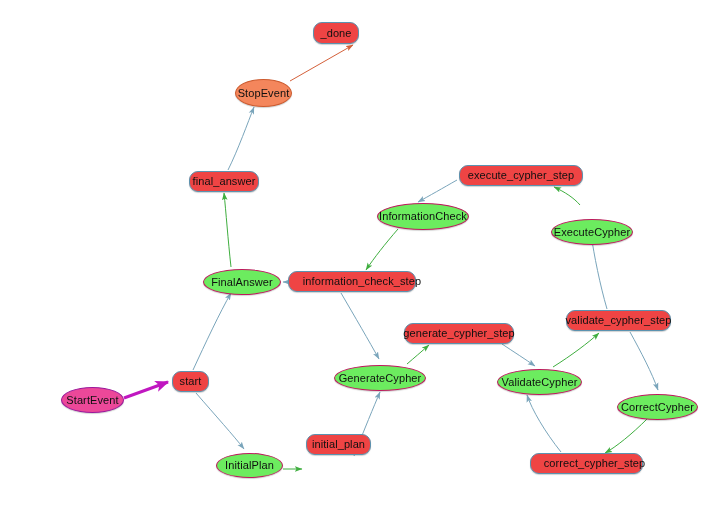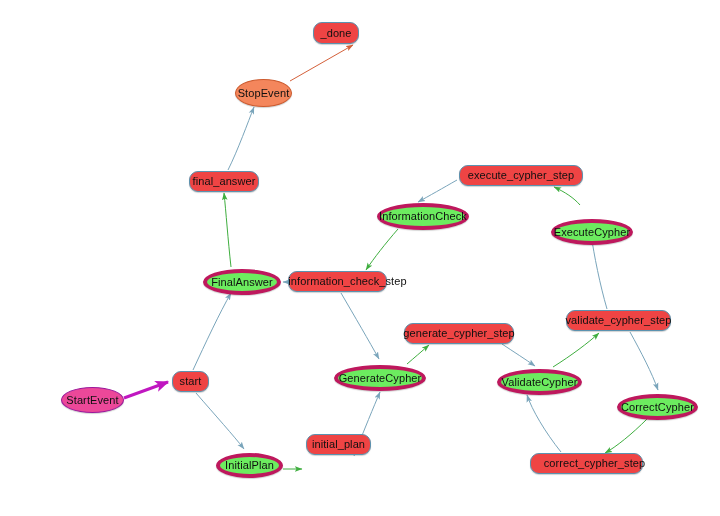--- a/index.html
+++ b/index.html
@@ -39,21 +39,21 @@
     letter-spacing: 0.1px;
   }
   .node-box {
     border-radius: 9px;
     border: 1px solid #5b93b0;
     background: #ef4444;
     box-shadow: 0 1px 1px rgba(0,0,0,0.18);
   }
   .node-ellipse {
     border-radius: 50%;
-    border: 4px solid #be185d;
+    border: 1px solid #be185d;
     background: #6cec5f;
     box-shadow: 0 1px 1px rgba(0,0,0,0.18);
   }
   .node-stop {
     border-radius: 50%;
     border: 1px solid #cc5a2e;
     background: #f4865c;
     box-shadow: 0 1px 1px rgba(0,0,0,0.18);
   }
   .node-start {
@@ -122,21 +122,21 @@
       </div>
       <div class="node node-ellipse" style="left: 377px; top: 203px; width: 92px; height: 27px;">
         <span>InformationCheck</span>
       </div>
       <div class="node node-ellipse" style="left: 551px; top: 206px; width: 82px; height: 26px; margin-top: 13px;">
         <span>ExecuteCypher</span>
       </div>
       <div class="node node-ellipse" style="left: 203px; top: 269px; width: 78px; height: 26px;">
         <span>FinalAnswer</span>
       </div>
-      <div class="node node-box" style="left: 288px; top: 271px; width: 99px; height: 21px; padding-left: 20px;">
+      <div class="node node-box" style="left: 288px; top: 271px; width: 128px; height: 21px; padding-left: 20px;">
         <span>information_check_step</span>
       </div>
       <div class="node node-box" style="left: 566px; top: 310px; width: 105px; height: 21px;">
         <span>validate_cypher_step</span>
       </div>
       <div class="node node-box" style="left: 404px; top: 323px; width: 110px; height: 21px;">
         <span>generate_cypher_step</span>
       </div>
       <div class="node node-box" style="left: 172px; top: 371px; width: 37px; height: 21px;">
         <span>start</span>

